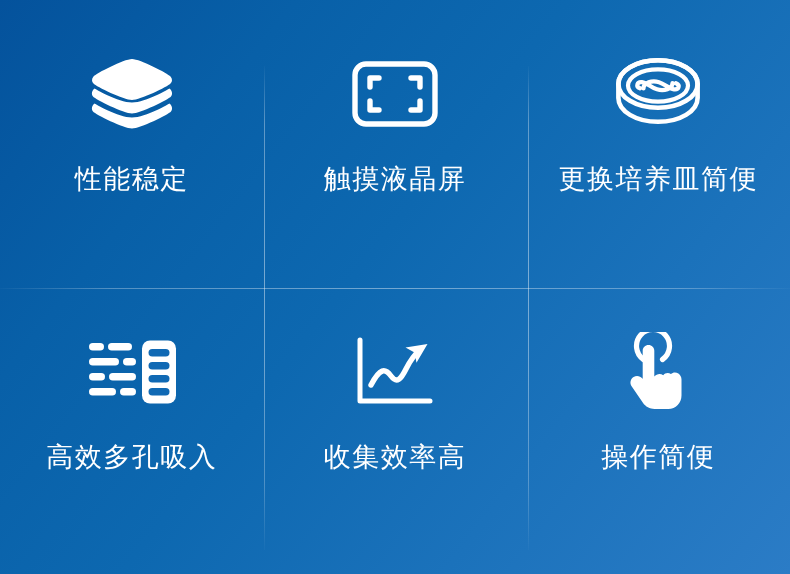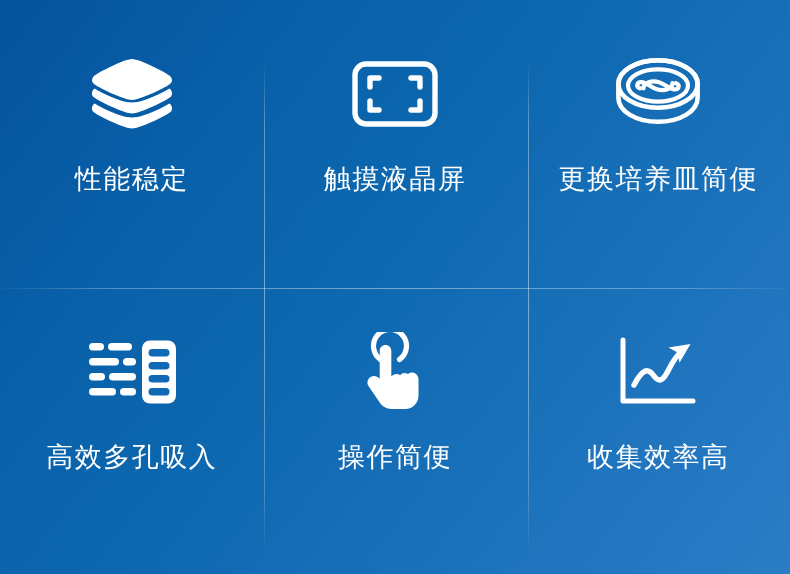--- a/index.html
+++ b/index.html
@@ -151,20 +151,31 @@
           <rect x="33" y="48" width="16" height="7.5" rx="3.75" fill="#ffffff"></rect>
 
           <rect x="55" y="0.5" width="34" height="63" rx="8" ry="8" fill="#ffffff"></rect>
           <rect x="61.5" y="9" width="21" height="7.5" rx="3.75" fill="#1069b4"></rect>
           <rect x="61.5" y="22" width="21" height="7.5" rx="3.75" fill="#1069b4"></rect>
           <rect x="61.5" y="35" width="21" height="7.5" rx="3.75" fill="#1069b4"></rect>
           <rect x="61.5" y="48" width="21" height="7.5" rx="3.75" fill="#1069b4"></rect>
         </svg>
       </div>
       <div class="feature-label">高效多孔吸入</div>
+    </div>
+
+    <div class="feature-cell row-bottom">
+      <div class="feature-icon">
+        <svg width="78" height="70" viewBox="0 0 78 70" aria-hidden="true">
+          <path fill="none" stroke="#ffffff" stroke-width="5" stroke-linecap="round" stroke-linejoin="round" d="M4 3 L4 64 L74 64"></path>
+          <path fill="none" stroke="#ffffff" stroke-width="5.4" stroke-linecap="round" stroke-linejoin="round" d="M15 48 C24 31 29 31 35 39 C41 47 45 42 50 32 C54.5 23 59 17 64 13"></path>
+          <path fill="#ffffff" d="M71.5 7 L49.5 10.5 L58.5 15.5 L60.5 25.8 Z"></path>
+        </svg>
+      </div>
+      <div class="feature-label">收集效率高</div>
     </div>
 
     <div class="feature-cell row-bottom">
       <div class="feature-icon">
         <svg width="72" height="80" viewBox="0 0 72 80" aria-hidden="true">
 
           <path fill="none" stroke="#ffffff" stroke-width="5.2" stroke-linecap="round" d="M21.5 27.5 A16.5 16.5 0 1 1 40.5 27.5"></path>
 
           <path fill="#ffffff" d="M26.5 13 C29.8 13 32.3 15.5 32.3 18.8
                    L32.3 44.5
@@ -180,25 +191,14 @@
                    C7.5 51 8.4 46.8 11.6 44.9
                    C14.5 43.1 18.3 43.8 20.4 46.5
                    L20.7 46.9
                    L20.7 18.8
                    C20.7 15.5 23.2 13 26.5 13 Z"></path>
         </svg>
       </div>
       <div class="feature-label">操作简便</div>
     </div>
 
-    <div class="feature-cell row-bottom">
-      <div class="feature-icon">
-        <svg width="78" height="70" viewBox="0 0 78 70" aria-hidden="true">
-          <path fill="none" stroke="#ffffff" stroke-width="5" stroke-linecap="round" stroke-linejoin="round" d="M4 3 L4 64 L74 64"></path>
-          <path fill="none" stroke="#ffffff" stroke-width="5.4" stroke-linecap="round" stroke-linejoin="round" d="M15 48 C24 31 29 31 35 39 C41 47 45 42 50 32 C54.5 23 59 17 64 13"></path>
-          <path fill="#ffffff" d="M71.5 7 L49.5 10.5 L58.5 15.5 L60.5 25.8 Z"></path>
-        </svg>
-      </div>
-      <div class="feature-label">收集效率高</div>
-    </div>
-
   </div>
 </div>
 
 </body></html>

